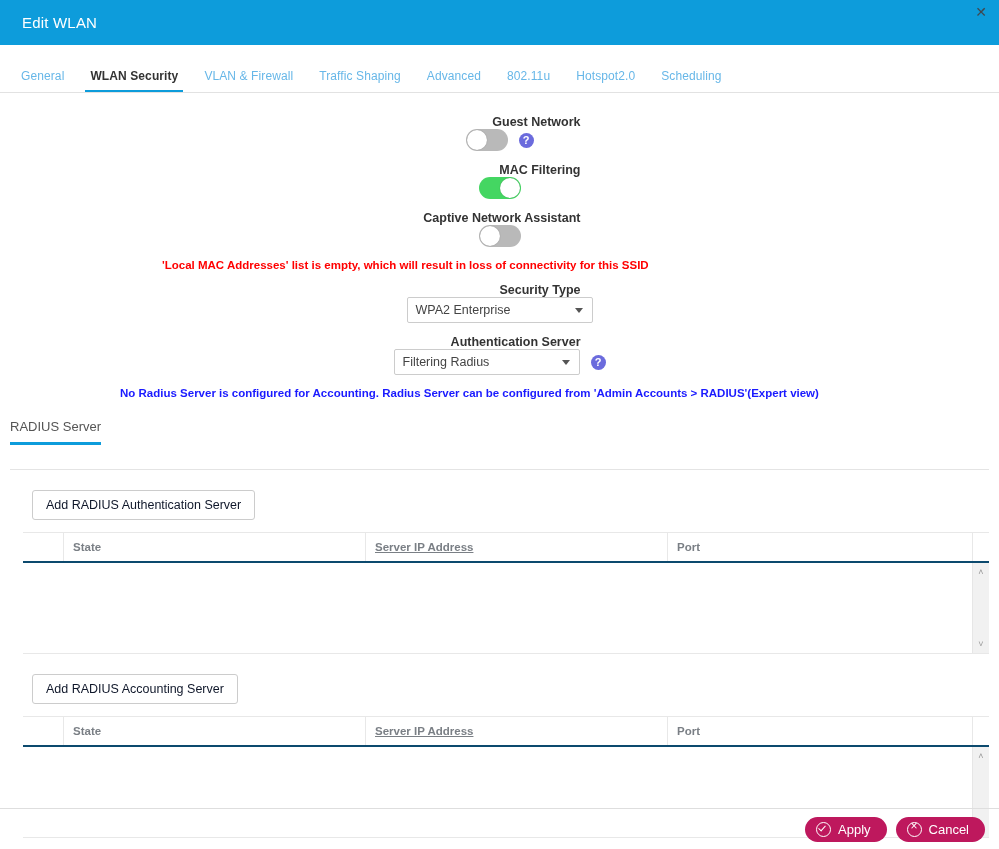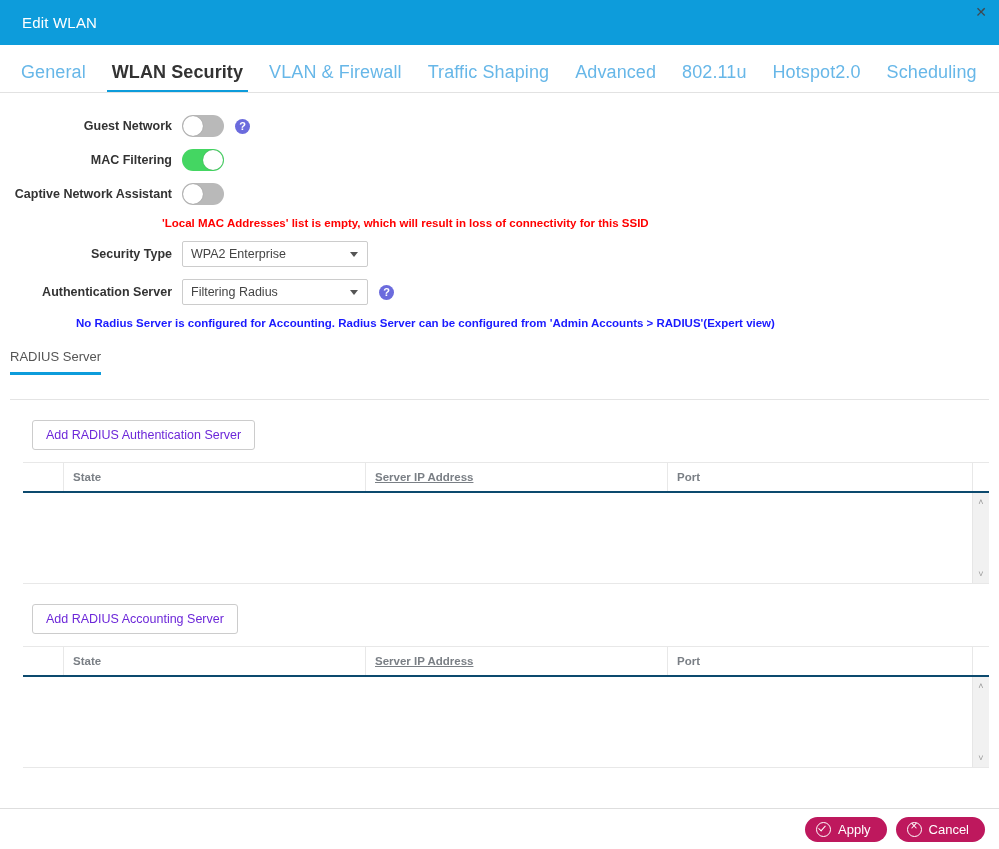--- a/index.html
+++ b/index.html
@@ -48,21 +48,21 @@
   
   .tabstrip {
     height: 48px;
     border-bottom: 1px solid #e2e2e2;
     display: flex;
     align-items: flex-end;
     padding: 0 0 0 8px;
     box-sizing: border-box;
   }
   .tab {
-    font-size: 18px;
+    font-size: 12px;
     color: #67b7e8;
     padding: 0 13px 9px 13px;
     cursor: pointer;
     white-space: nowrap;
     position: relative;
     letter-spacing: .1px;
   }
   .tab.active {
     color: #333333;
     font-weight: bold;
@@ -78,20 +78,21 @@
   }
 
   
   .form-area {
     padding-top: 22px;
   }
   .row {
     display: flex;
     align-items: center;
     margin-bottom: 12px;
+    flex-direction: column;
   }
   .row-label {
     width: 182px;
     text-align: right;
     font-weight: bold;
     font-size: 12.5px;
     color: #333333;
     padding-right: 10px;
     box-sizing: border-box;
   }
@@ -147,21 +148,21 @@
 
   
   .msg {
     font-size: 11.5px;
     font-weight: bold;
     margin-left: 162px;
     margin-top: 2px;
     margin-bottom: 12px;
   }
   .msg.red   { color: #ff0000; }
-  .msg.blue  { color: #1a1aff; margin-left: 76px; }
+  .msg.blue  { color: #1a1aff; margin-left: 120px; }
 
   
   .select {
     width: 186px;
     height: 26px;
     border: 1px solid #cccccc;
     border-radius: 2px;
     background: #ffffff;
     display: flex;
     align-items: center;
@@ -201,21 +202,21 @@
     margin: 24px 10px 0 10px;
   }
 
   
   .add-btn {
     display: inline-block;
     border: 1px solid #cccccc;
     border-radius: 3px;
     background: #ffffff;
     font-size: 12.5px;
-    color: #6d28d9;
+    color: #0f172a;
     padding: 7px 13px;
     margin: 20px 0 0 32px;
     cursor: pointer;
   }
   .table-wrap {
     margin: 12px 10px 0 23px;
     position: relative;
   }
   .tbl-head {
     display: flex;

